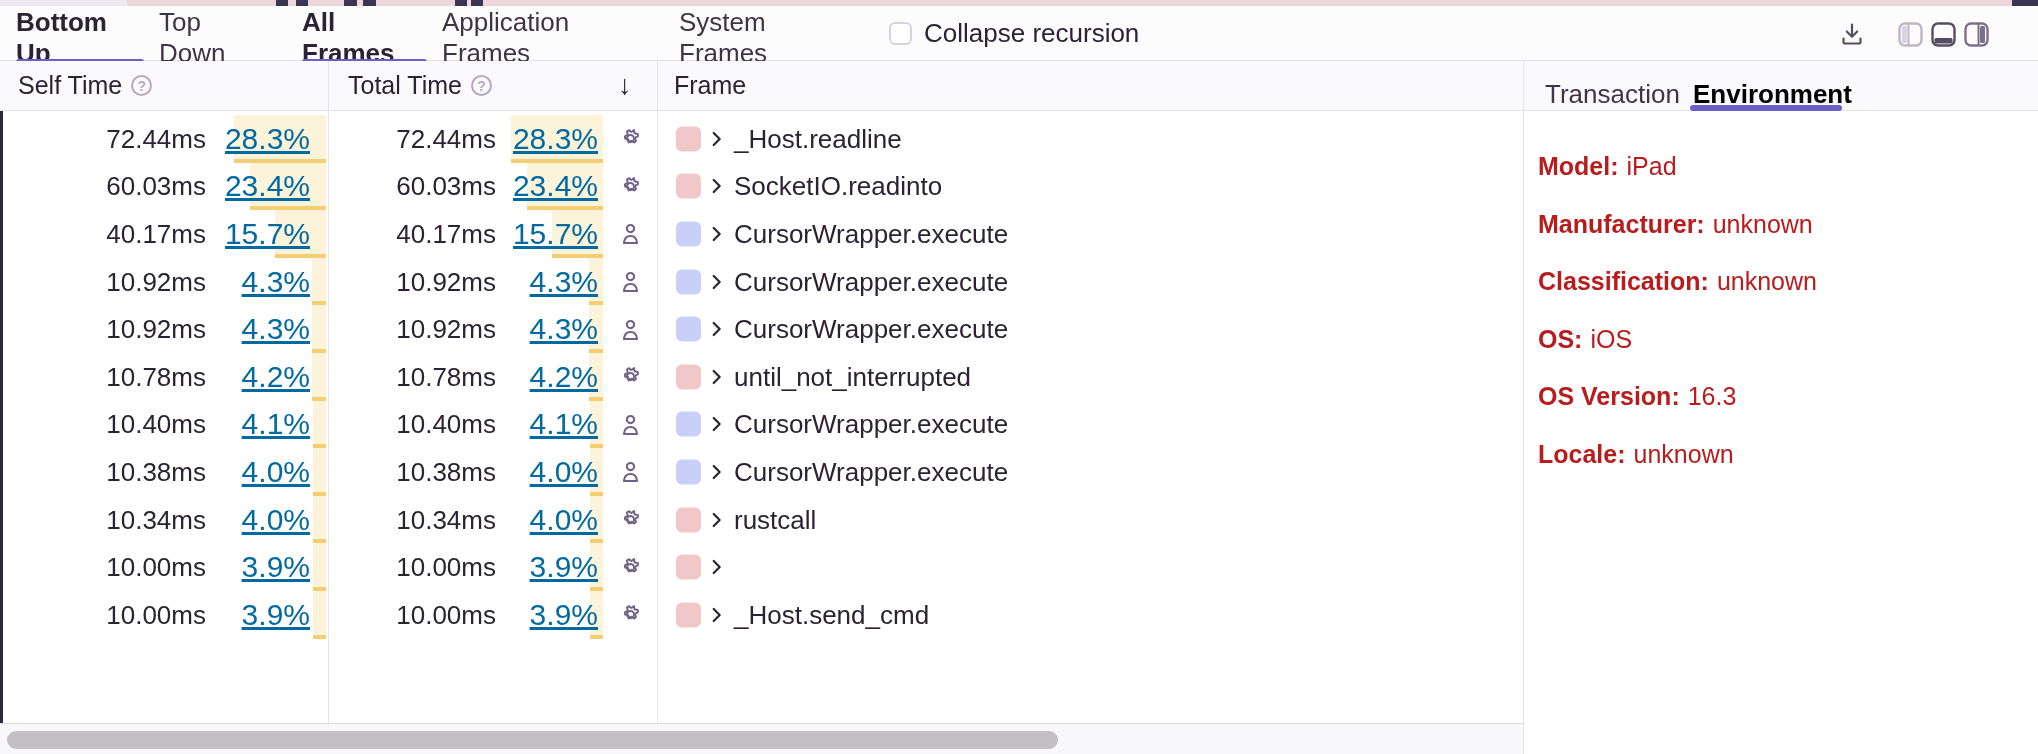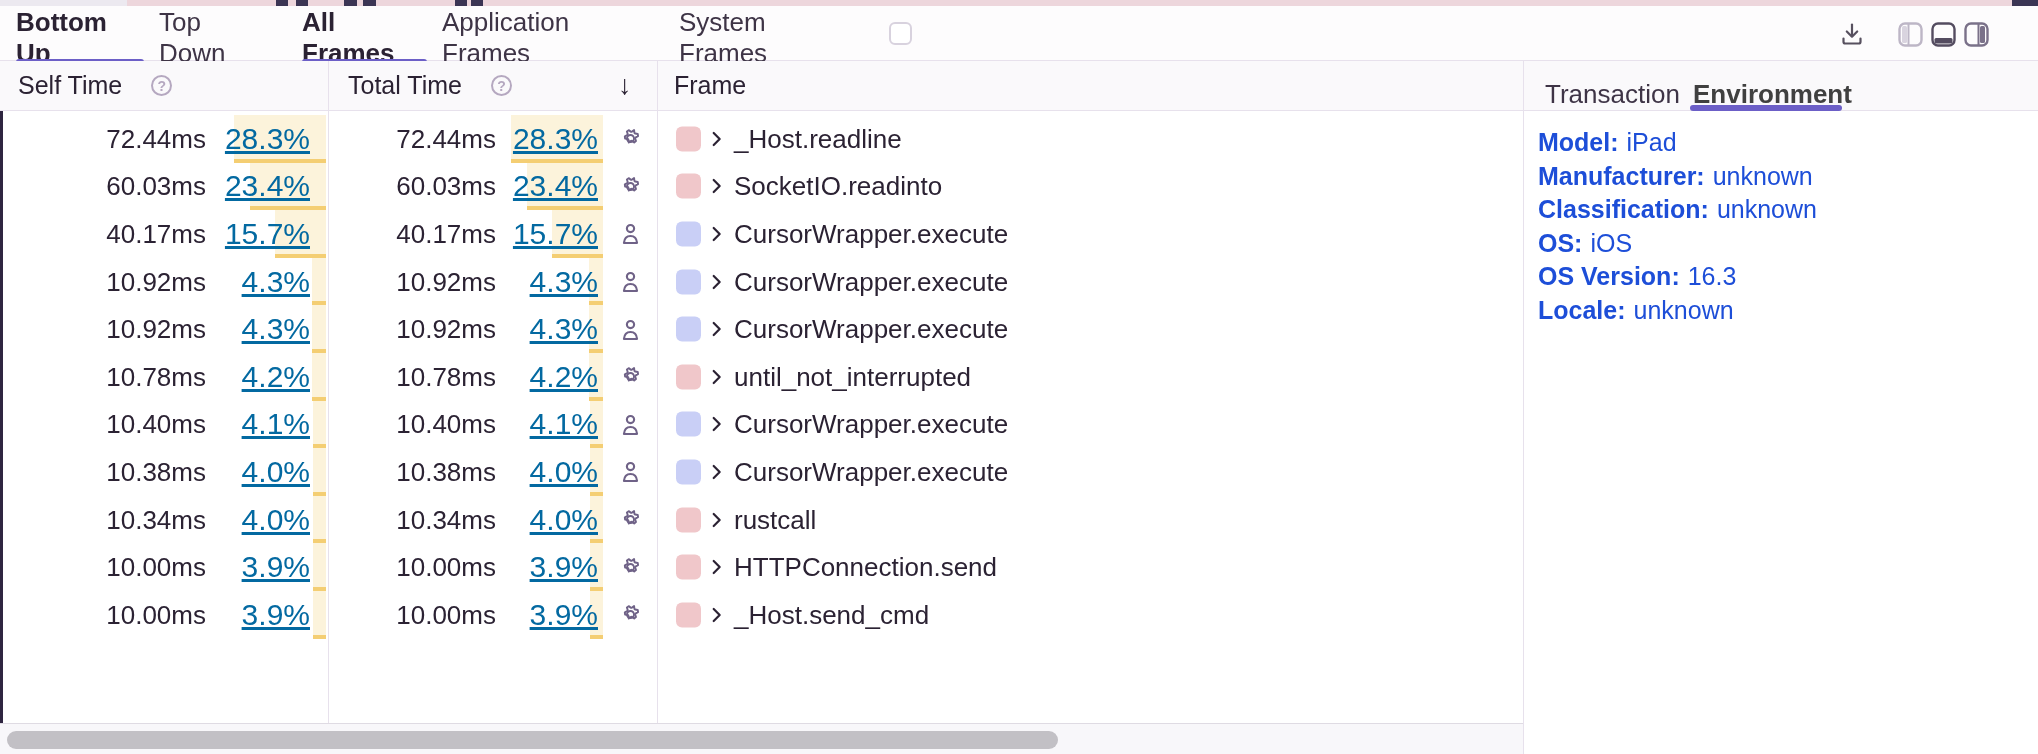--- a/index.html
+++ b/index.html
@@ -31,30 +31,30 @@
   .tab-sys-frames { left:679px; width:176px; }
   .collapse-wrap { position:absolute; left:889px; top:0; height:55px; display:flex; align-items:center; gap:12px; }
   .collapse-wrap input { appearance:none; -webkit-appearance:none; width:23px; height:23px; border:2px solid #D8D2DE; border-radius:6px; background:#fff; cursor:pointer; }
   .collapse-wrap label { font-size:26px; color:#2B2233; cursor:pointer; }
   .tb-icons { position:absolute; right:0; top:0; height:55px; }
   .tb-btn { position:absolute; top:14px; width:28px; height:28px; background:none; border:none; cursor:pointer; padding:0; } 
   .tb-btn svg { display:block; }
 
   
   .headrow { position:absolute; left:0; top:61px; width:2038px; height:50px; background:#FAF9FB; border-bottom:1px solid #E7E1EC; font-size:25px; }
-  .headrow .hcell { position:absolute; top:0; height:49px; display:flex; align-items:center;gap:20px; }
+  .headrow .hcell { position:absolute; top:0; height:49px; display:flex; align-items:center; }
   .h-self { left:18px; }
   .h-total { left:348px; }
   .h-frame { left:674px; }
   .help { display:inline-flex; align-items:center; justify-content:center; width:21px; height:21px; margin-left:9px; border:2px solid #B5A8C0; border-radius:50%; color:#B5A8C0; font-size:14px; font-weight:bold; }
   .sortarrow { position:absolute; left:618px; top:0; height:49px; display:flex; align-items:center; font-size:27px; color:#2B2233; }
   .dtabs { position:absolute; top:0; height:49px; }
   .dtab { position:absolute; top:0; height:49px; display:flex; align-items:flex-end; font-size:26px; color:#3E3446; cursor:pointer; }
   .dtab-transaction { left:1545px; }
-  .dtab-environment { left:1693px; font-weight:bold; color:#404040; }
+  .dtab-environment { left:1693px; font-weight:bold; color:#000000; }
   .dtab-underline { position:absolute; left:1690px; bottom:-1px; width:152px; height:6px; border-radius:3px; background:#6C5FC7; }
 
   
   .vdiv { position:absolute; width:1px; background:#E7E1EC; }
   .vdiv1 { left:328px; top:61px; height:662px; }
   .vdiv2 { left:657px; top:61px; height:662px; }
   .vdiv3 { left:1523px; top:61px; height:693px; }
 
   
   .tbody { position:absolute; left:0; top:115px; width:1523px; }
@@ -70,21 +70,21 @@
   .tval.v-total { right:1027px; }
   .pval.v-total { right:925px; }
   .ficon { position:absolute; left:615px; top:50%; transform:translateY(-50%); width:30px; height:30px; display:flex; align-items:center; justify-content:center; z-index:1; }
   .chip { position:absolute; left:676px; top:50%; transform:translateY(-50%); width:25px; height:25px; border-radius:6px; z-index:1; }
   .chev { position:absolute; left:705px; top:50%; transform:translateY(-50%); width:22px; height:22px; z-index:1; cursor:pointer; }
   .fname { left:734px; font-size:26px; color:#2B2233; }
 
   
   .details-body { position:absolute; left:1524px; top:111px; width:514px; height:643px; background:#fff; }
   .fields { position:absolute; left:14px; top:15px; }
-  .field { height:33.5px; display:flex; align-items:center; font-size:25px; color:#1d4ed8; white-space:nowrap; }
+  .field { height:33.5px; display:flex; align-items:center; font-size:25px; color:#b91c1c; white-space:nowrap;margin-top:24px; }
   .field b { font-weight:bold; margin-right:8px; }
 
   
   .scrollrow { position:absolute; left:0; top:723px; width:1523px; height:31px; background:#F8F7FA; border-top:1px solid #DFDBE3; }
   .scroll-thumb { position:absolute; left:7px; top:7px; width:1051px; height:18px; border-radius:9px; background:#C2C0C5; cursor:grab; }
 </style>
 </head>
 <body>
 
 <div class="app">
@@ -115,20 +115,21 @@
       <i class="tab-underline"></i>
     </div>
     <div class="tab tab-sys-frames">
       <span>System Frames</span>
     </div>
     <div class="tab tab-app-frames">
       <span>Application Frames</span>
     </div>
     <div class="collapse-wrap">
       <input type="checkbox" id="collapse-cb" style="">
+      <label for="collapse-cb">Collapse recursion</label>
     </div>
 
     <div class="tb-icons">
       <button class="tb-btn" style="right:172px" title="">
         <svg width="28" height="28" viewBox="0 0 28 28" fill="none" stroke="#57505F" stroke-width="2.2" stroke-linecap="round" stroke-linejoin="round">
           <path d="M14 4.5v11.5"></path>
             <path d="M8.8 11.5 14 16.7l5.2-5.2"></path>
             <path d="M5.5 18.5v3.2c0 .9.8 1.8 1.8 1.8h13.4c1 0 1.8-.9 1.8-1.8v-3.2"></path>
         </svg>
       </button>
@@ -391,21 +392,20 @@
         <path d="M12 2.6l1.1 2a1 1 0 0 0 1.1.5l2.2-.5 1 1.7-1.5 1.7a1 1 0 0 0 0 1.3l1.5 1.7-1 1.7-2.2-.5a1 1 0 0 0-1.1.5l-1.1 2-1.1-2a1 1 0 0 0-1.1-.5l-2.2.5-1-1.7 1.5-1.7a1 1 0 0 0 0-1.3L6.6 6.3l1-1.7 2.2.5a1 1 0 0 0 1.1-.5z" transform="rotate(23 12 12) translate(0 1.2)"></path>
       </svg>
 
     </span>
     <span class="chip" style="background: rgb(240, 199, 202);"></span>
     <span class="chev">
       <svg width="22" height="22" viewBox="0 0 24 24" fill="none" stroke="#2B2233" stroke-width="2.4" stroke-linecap="round" stroke-linejoin="round">
             <path d="M9.5 5.5 16 12l-6.5 6.5"></path>
           </svg>
     </span>
-    <span class="fname">HTTPConnection.send</span>
   </div>
       <div class="row">
     <div class="pbar pb-self" style="width: 12.675px;"></div>
     <div class="pbar pb-total" style="width: 12.675px;"></div>
     <span class="tval v-self">10.00ms</span>
     <span class="pval v-self">3.9%</span>
     <span class="tval v-total">10.00ms</span>
     <span class="pval v-total">3.9%</span>
     <span class="ficon">
       <svg width="27" height="27" viewBox="0 0 24 24" fill="none" stroke="#6F6287" stroke-width="1.7" stroke-linejoin="round">

